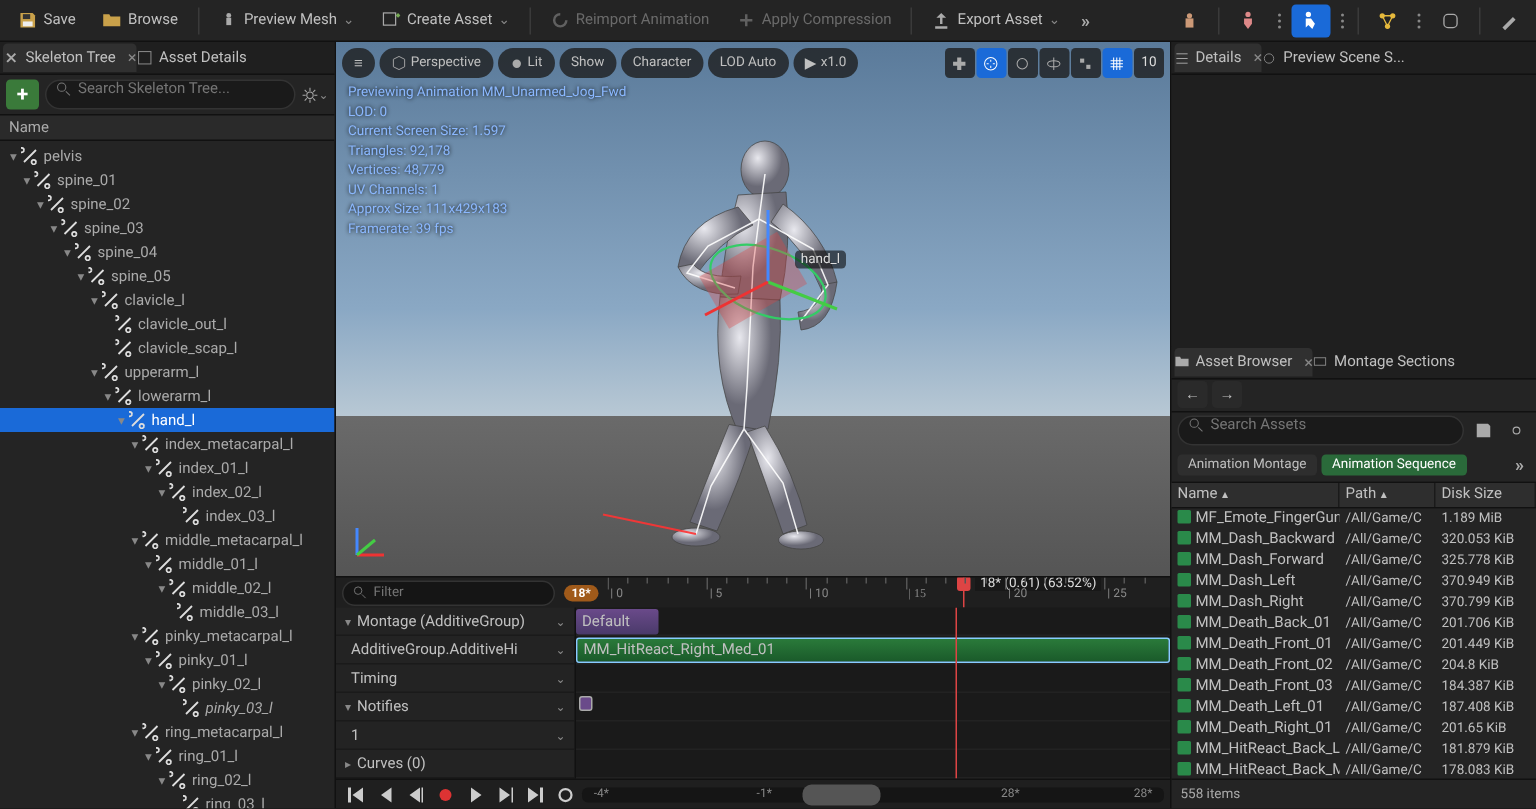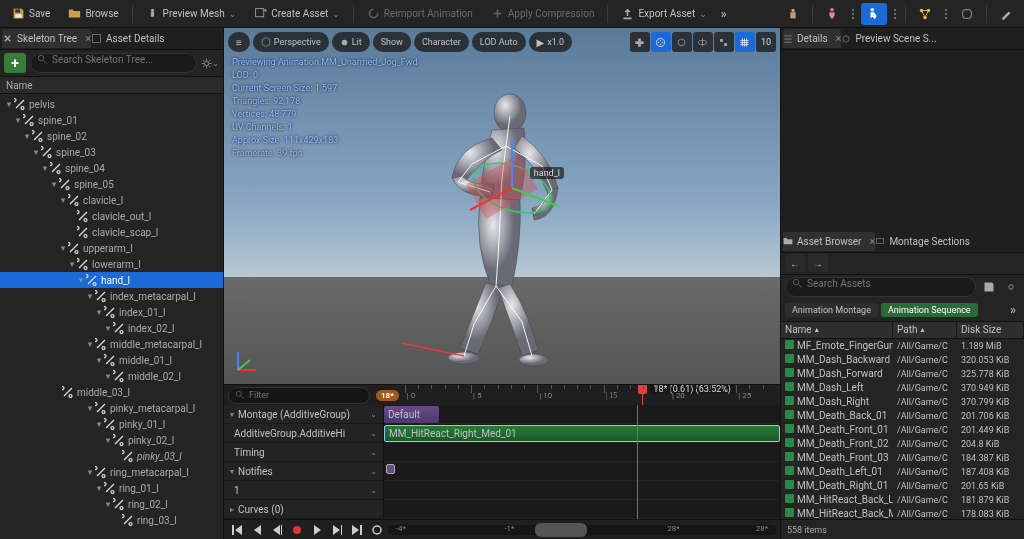--- a/index.html
+++ b/index.html
@@ -367,20 +367,27 @@
           </svg>
     <span class="lbl">index_01_l</span>
         </div>
         <div class="tree-row" style="padding-left: 103px;">
           <span class="tree-caret">▾</span>
     <svg class="bone-icon" viewBox="0 0 12 12">
             <path d="M2 10L10 2M2 2a1.5 1.5 0 1 0 0 .1M10 10a1.5 1.5 0 1 0 0 .1" stroke="#ddd" stroke-width="1.2" fill="none"></path>
           </svg>
     <span class="lbl">index_02_l</span>
         </div>
+        <div class="tree-row" style="padding-left: 112px;">
+          <span class="tree-caret"></span>
+    <svg class="bone-icon" viewBox="0 0 12 12">
+            <path d="M2 10L10 2M2 2a1.5 1.5 0 1 0 0 .1M10 10a1.5 1.5 0 1 0 0 .1" stroke="#ddd" stroke-width="1.2" fill="none"></path>
+          </svg>
+    <span class="lbl">index_03_l</span>
+        </div>
         <div class="tree-row" style="padding-left: 85px;">
           <span class="tree-caret">▾</span>
     <svg class="bone-icon" viewBox="0 0 12 12">
             <path d="M2 10L10 2M2 2a1.5 1.5 0 1 0 0 .1M10 10a1.5 1.5 0 1 0 0 .1" stroke="#ddd" stroke-width="1.2" fill="none"></path>
           </svg>
     <span class="lbl">middle_metacarpal_l</span>
         </div>
         <div class="tree-row" style="padding-left: 94px;">
           <span class="tree-caret">▾</span>
     <svg class="bone-icon" viewBox="0 0 12 12">
@@ -388,21 +395,21 @@
           </svg>
     <span class="lbl">middle_01_l</span>
         </div>
         <div class="tree-row" style="padding-left: 103px;">
           <span class="tree-caret">▾</span>
     <svg class="bone-icon" viewBox="0 0 12 12">
             <path d="M2 10L10 2M2 2a1.5 1.5 0 1 0 0 .1M10 10a1.5 1.5 0 1 0 0 .1" stroke="#ddd" stroke-width="1.2" fill="none"></path>
           </svg>
     <span class="lbl">middle_02_l</span>
         </div>
-        <div class="tree-row" style="padding-left: 52px;">
+        <div class="tree-row" style="padding-left: 108px;">
           <span class="tree-caret"></span>
     <svg class="bone-icon" viewBox="0 0 12 12">
             <path d="M2 10L10 2M2 2a1.5 1.5 0 1 0 0 .1M10 10a1.5 1.5 0 1 0 0 .1" stroke="#ddd" stroke-width="1.2" fill="none"></path>
           </svg>
     <span class="lbl">middle_03_l</span>
         </div>
         <div class="tree-row" style="padding-left: 85px;">
           <span class="tree-caret">▾</span>
     <svg class="bone-icon" viewBox="0 0 12 12">
             <path d="M2 10L10 2M2 2a1.5 1.5 0 1 0 0 .1M10 10a1.5 1.5 0 1 0 0 .1" stroke="#ddd" stroke-width="1.2" fill="none"></path>

